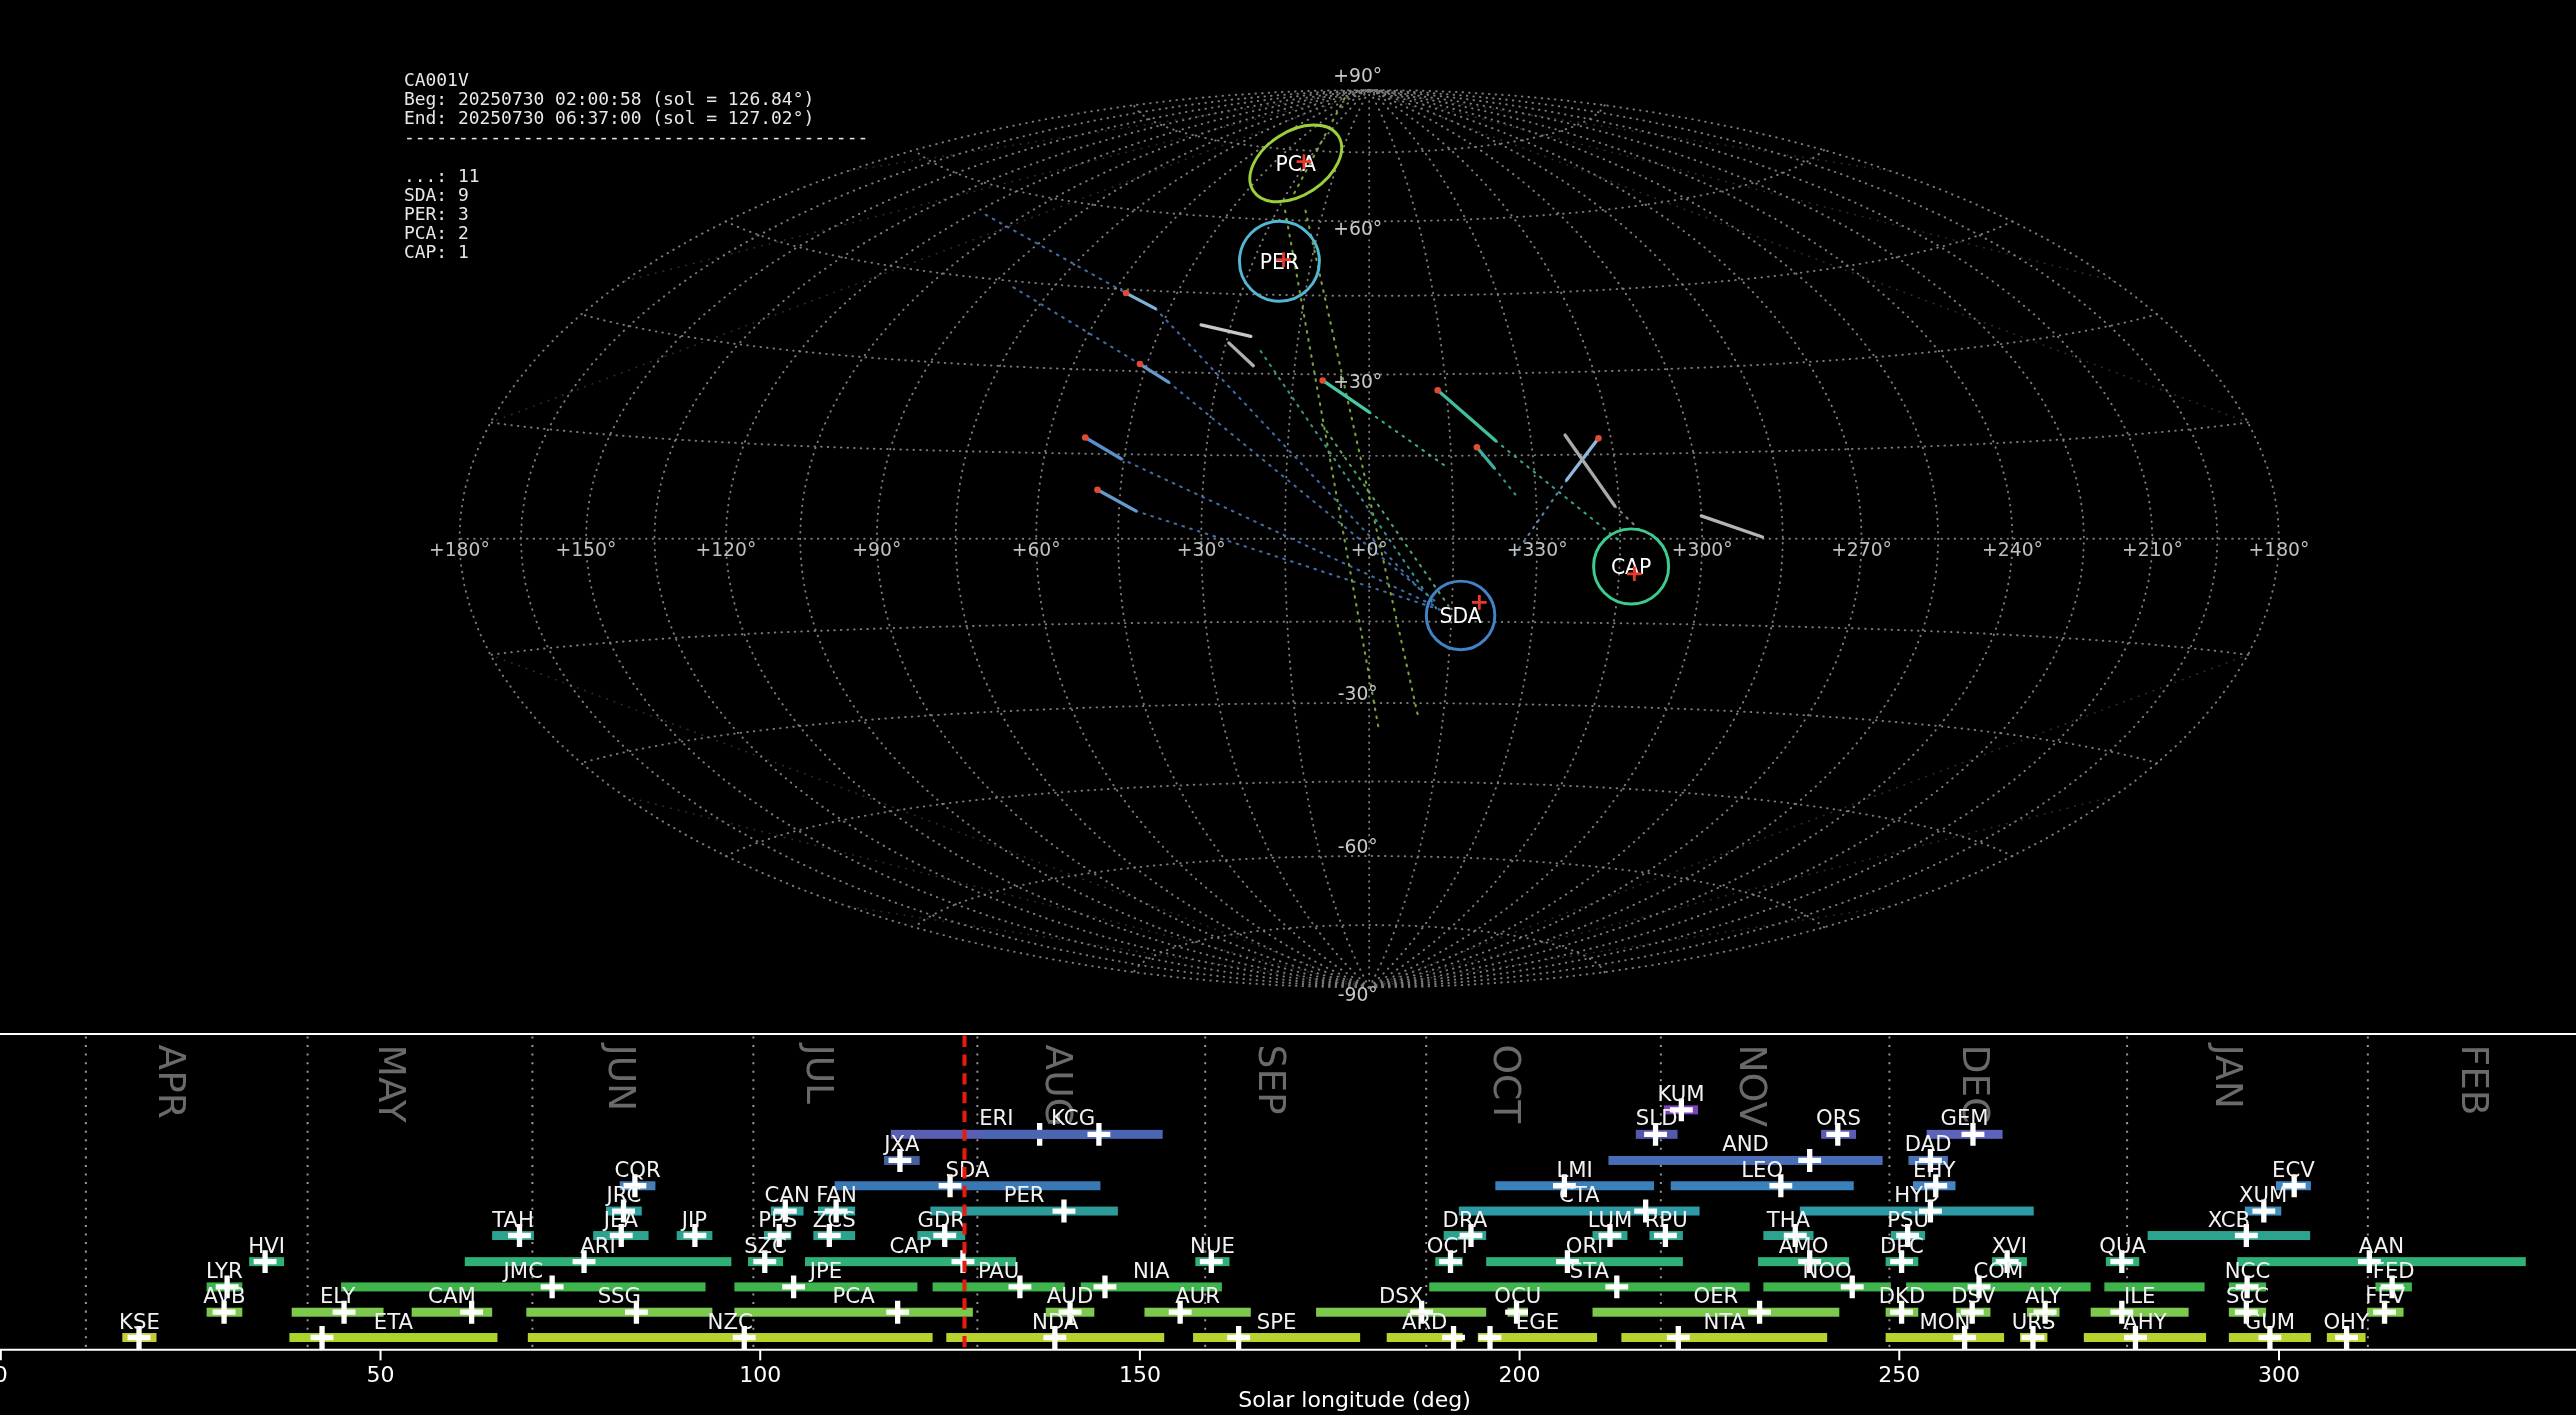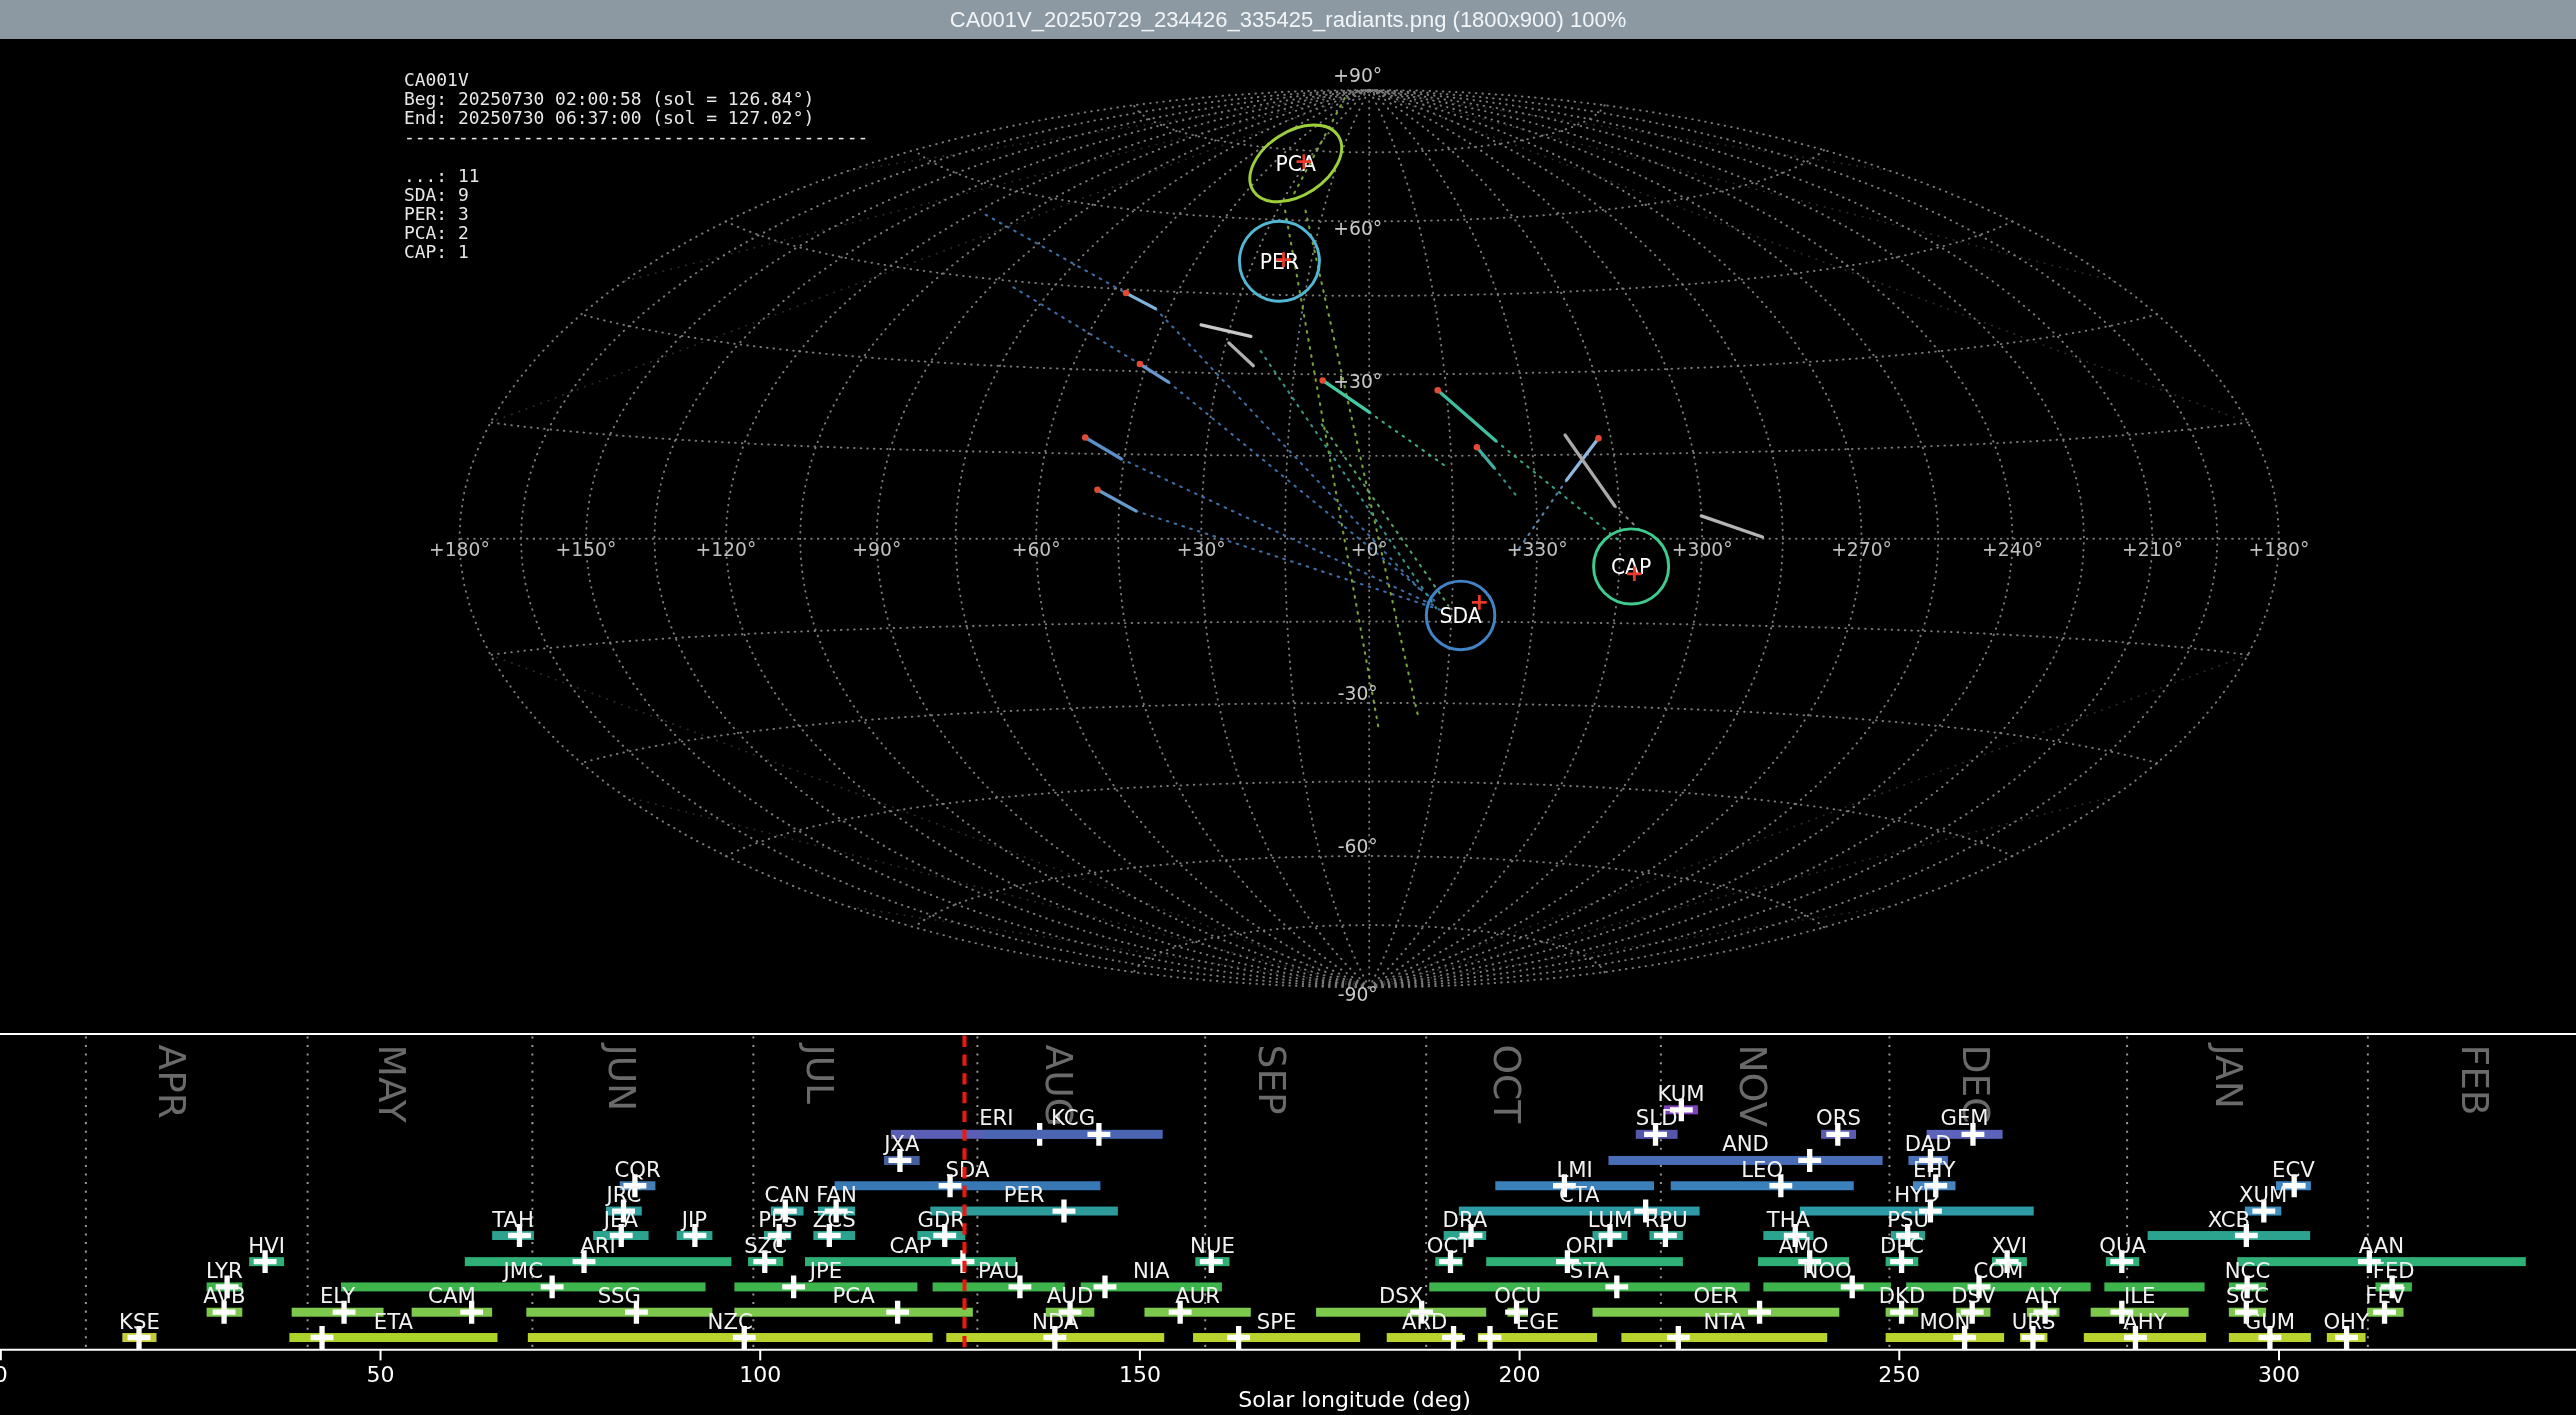--- a/index.html
+++ b/index.html
@@ -631,17 +631,14 @@
         <text x="1397.0049999999999" y="1694" font-size="27" fill="#ffffff" text-anchor="middle" class="mapfont">150</text>
         <line x1="1862.34" y1="1654" x2="1862.34" y2="1667" stroke="#ffffff" stroke-width="2.5"></line>
         <text x="1862.34" y="1694" font-size="27" fill="#ffffff" text-anchor="middle" class="mapfont">200</text>
         <line x1="2327.6749999999997" y1="1654" x2="2327.6749999999997" y2="1667" stroke="#ffffff" stroke-width="2.5"></line>
         <text x="2327.6749999999997" y="1694" font-size="27" fill="#ffffff" text-anchor="middle" class="mapfont">250</text>
         <line x1="2793.0099999999998" y1="1654" x2="2793.0099999999998" y2="1667" stroke="#ffffff" stroke-width="2.5"></line>
         <text x="2793.0099999999998" y="1694" font-size="27" fill="#ffffff" text-anchor="middle" class="mapfont">300</text>
         <text x="1660" y="1724" font-size="27" fill="#ffffff" text-anchor="middle" class="mapfont">Solar longitude (deg)</text>
       </g>
     </svg>
-  <div id="titlebar">
-    <span>CA001V_20250729_234426_335425_radiants.png (1800x900) 100%</span>
-  </div>
 </div>
 
 
 </body></html>

